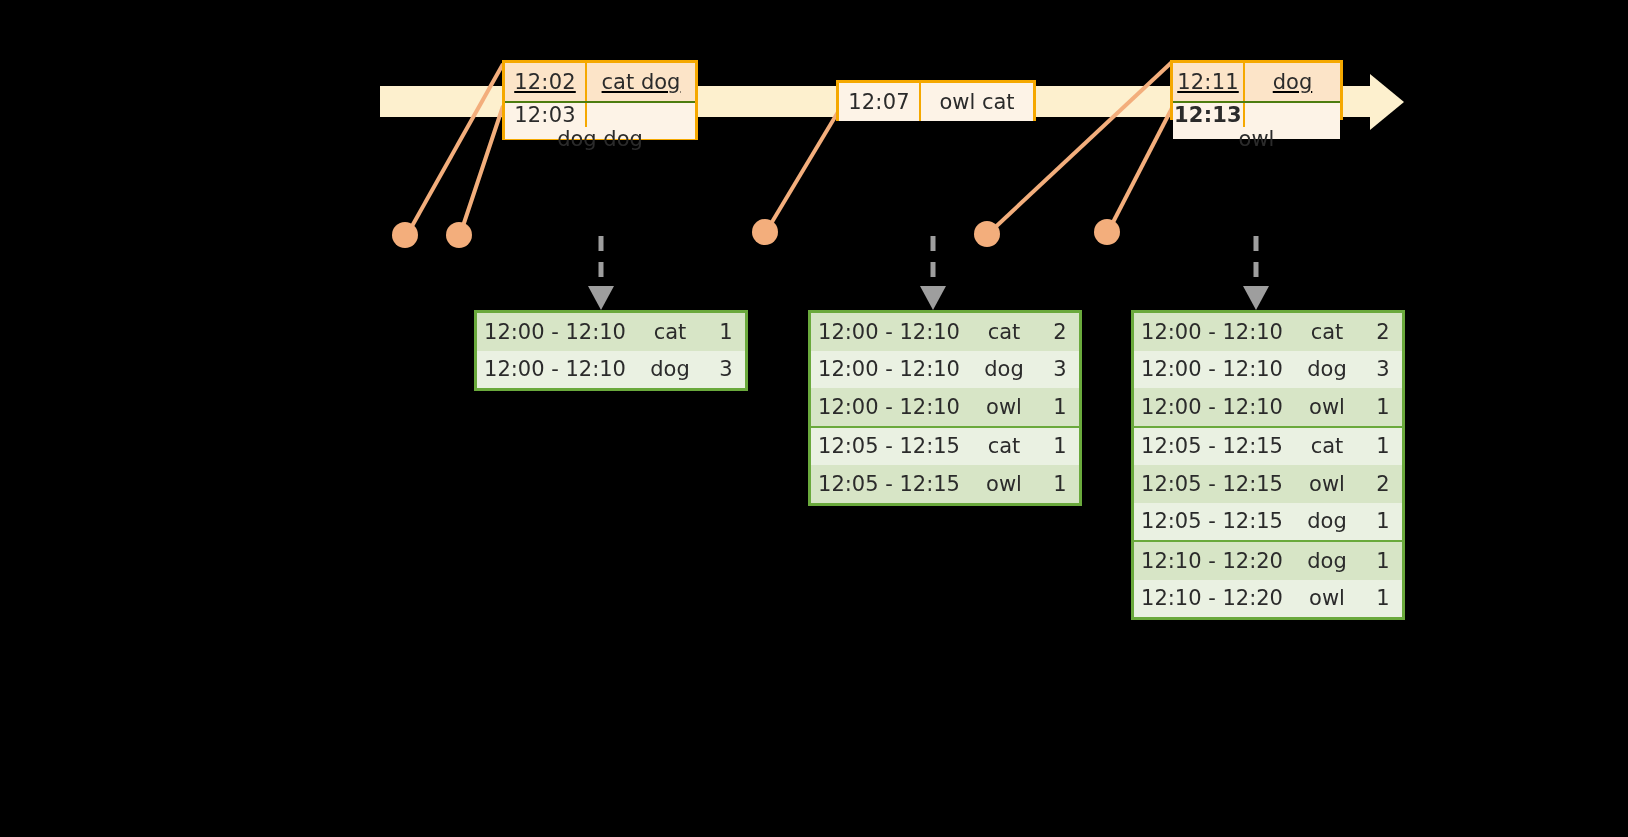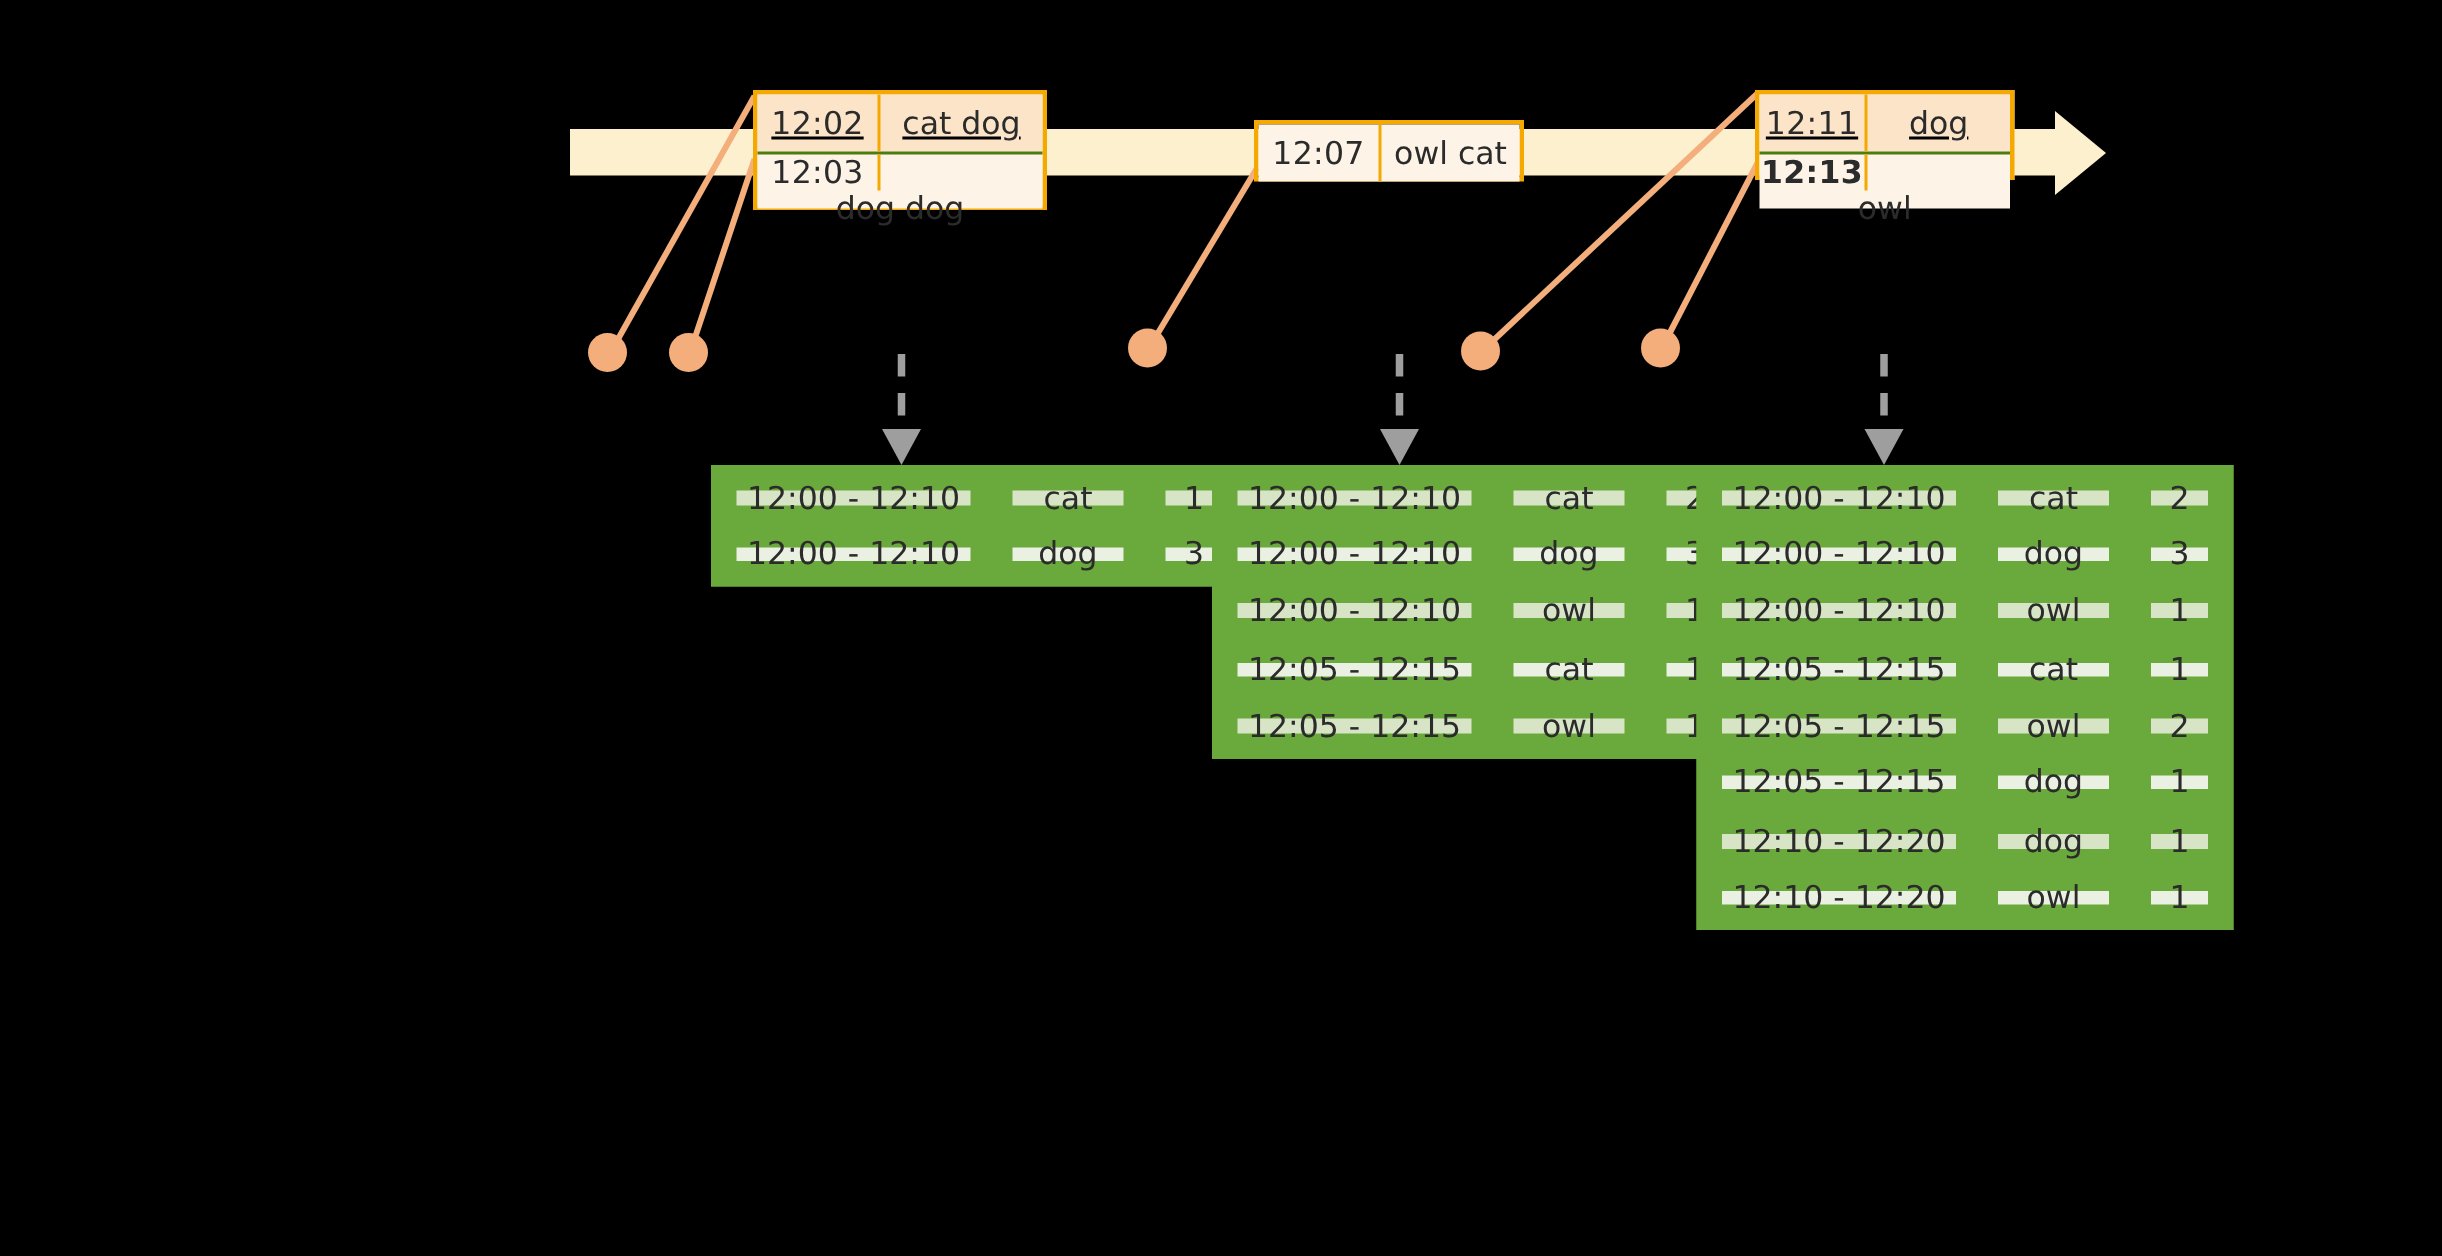--- a/index.html
+++ b/index.html
@@ -91,21 +91,21 @@
   }
   .agg-row.shade-a .cell { background: #d7e5c6; }
   .agg-row.shade-b .cell { background: #eaf1e2; }
   .agg-row .cell {
     box-sizing: border-box;
     display: flex;
     align-items: center;
     justify-content: center;
     color: #2b2b2b;
     font-size: 21px;
-    margin: 14px;
+    margin: 0;
   }
   .cell-window { width: 156px; margin-right: 0.75px; }
   .cell-key    { width: 74px; margin-left: 0.75px; margin-right: 0.75px; }
   .cell-count  { width: 38px; margin-left: 0.75px; }
   .agg-row.grp-end { border-bottom: 2px solid #6aa93c; height: 39.5px; }
 
   
   .dot {
     position: absolute;
     width: 26px;
@@ -148,21 +148,21 @@
     <div class="event-row shade-a">
       <div class="ev-time" style="width:82px;">12:02</div>
       <div class="ev-val">cat dog</div>
     </div>
     <div class="event-row shade-b">
       <div class="ev-time" style="width:82px;">12:03</div>
       <div class="ev-val">dog dog</div>
     </div>
   </div>
 
-  <div class="event-box" style="left:836px; top:80px; width:180px; height:41px;">
+  <div class="event-box" style="left:836px; top:80px; width:200px; height:41px;">
     <div class="event-row shade-b">
       <div class="ev-time" style="width:82px;">12:07</div>
       <div class="ev-val">owl cat</div>
     </div>
   </div>
 
   <div class="event-box" style="left:1170px; top:60px; width:173px; height:60px;">
     <div class="event-row shade-a">
       <div class="ev-time" style="width:72px;">12:11</div>
       <div class="ev-val">dog</div>

